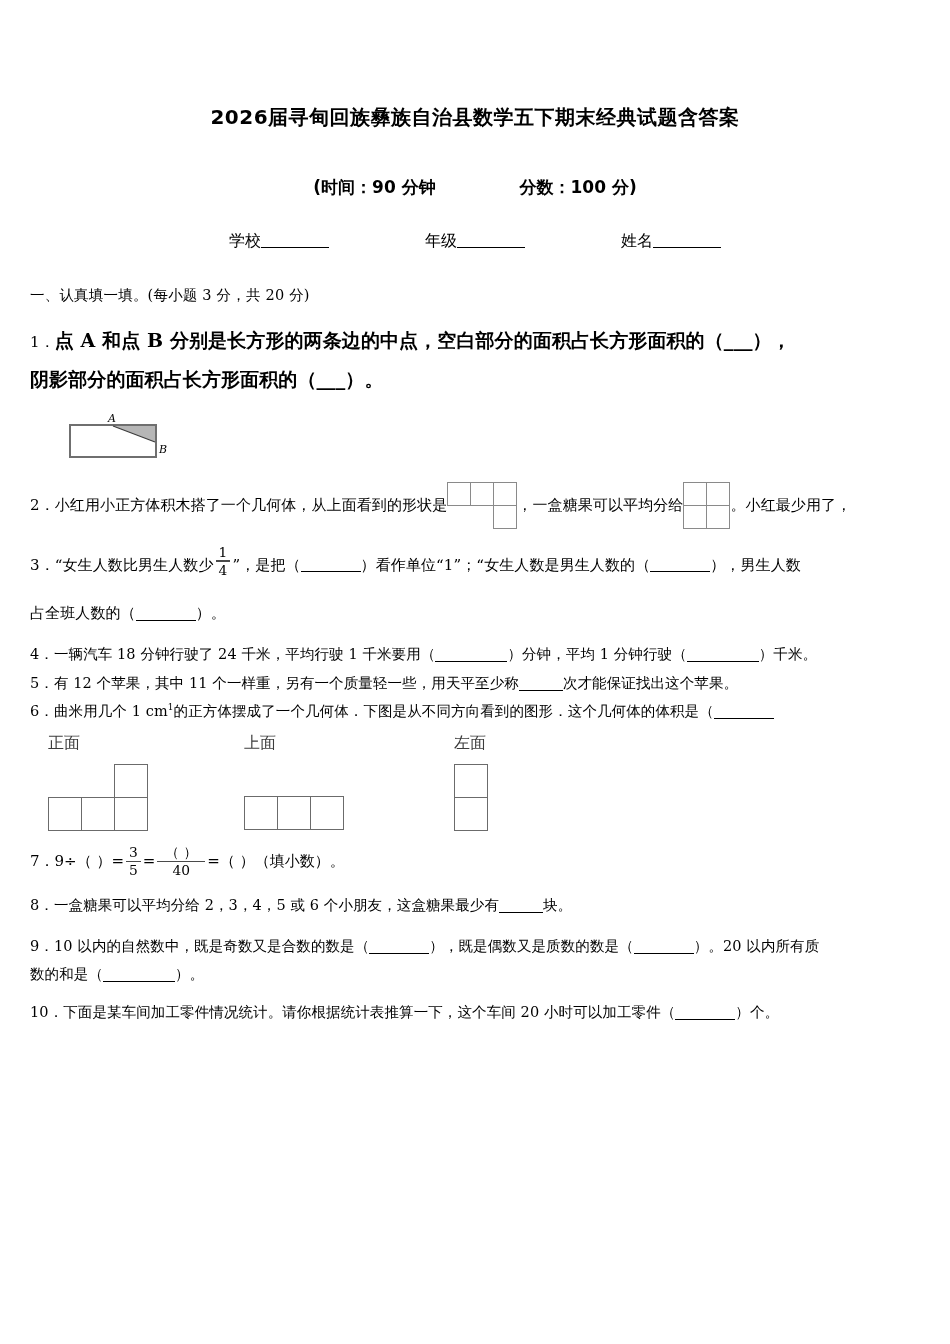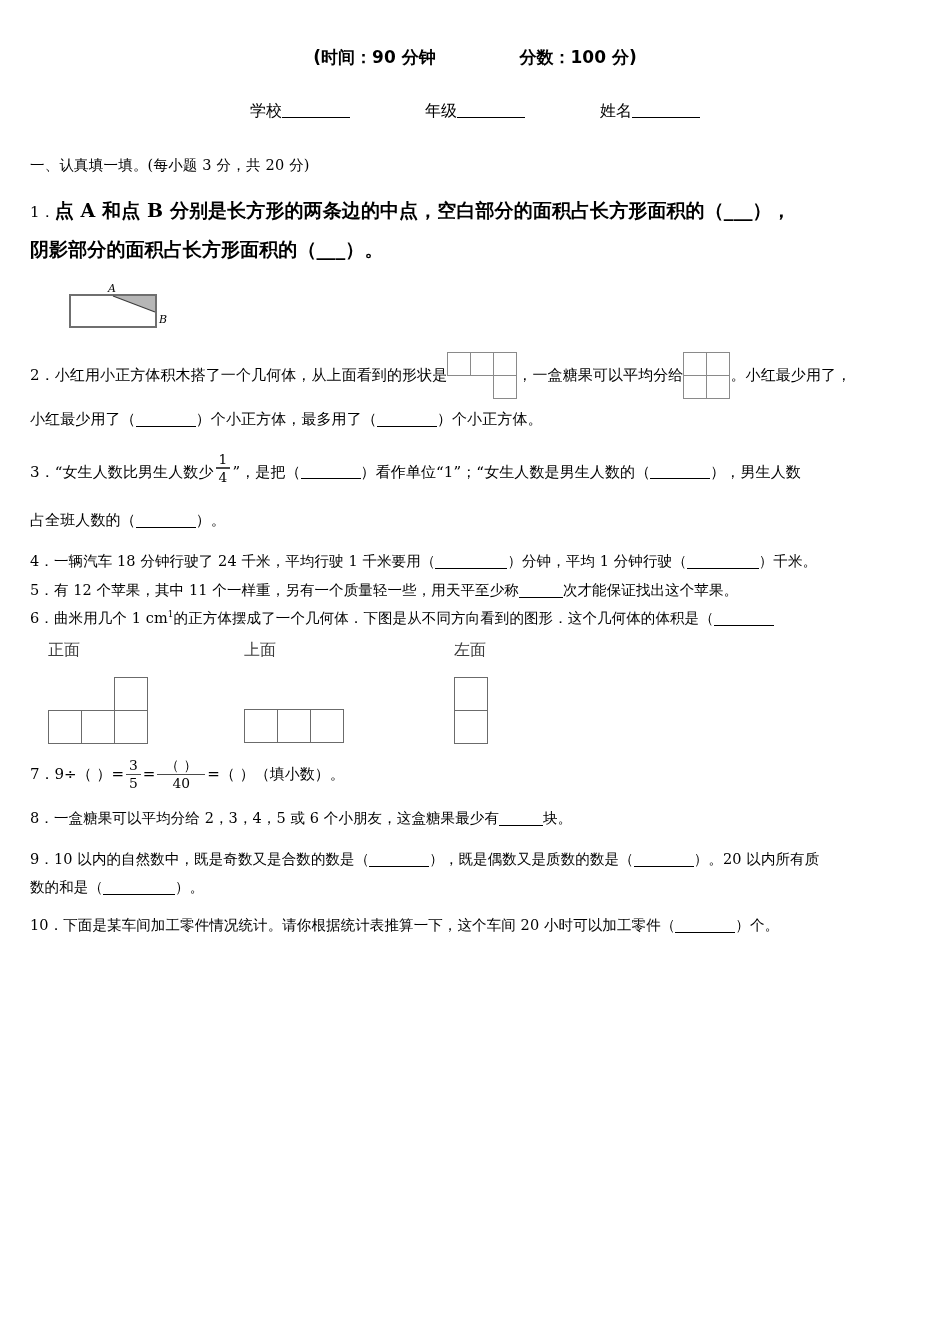--- a/index.html
+++ b/index.html
@@ -45,21 +45,21 @@
     font-size: 17px;
   }
   .exam-meta .gap {
     display: inline-block;
     width: 72px;
   }
   .id-row {
     margin-top: 32px;
     display: flex;
     justify-content: center;
-    gap: 75px;
+    gap: 96px;
     font-size: 16px;
     font-family: Liberation Mono, monospace;
   }
   .id-row .field {
     white-space: nowrap;
   }
   .id-blank {
     display: inline-block;
     width: 68px;
     border-bottom: 1.4px solid #000;
@@ -176,21 +176,21 @@
     align-items: flex-start;
   }
   .view-col {
     display: flex;
     flex-direction: column;
     align-items: flex-start;
   }
   .view-label {
     font-size: 16px;
     color: #3c3c3c;
-    margin-bottom: 16px;
+    margin-bottom: 10px;
     font-family: Liberation Sans, sans-serif;
   }
   .view-grid table { border-collapse: collapse; }
   .view-grid td {
     width: 32px;
     height: 32px;
     padding: 0;
   }
   .view-grid td.on {
     border: 1.2px solid #6b6b6b;
@@ -209,20 +209,21 @@
     align-items: center;
     font-size: 15px;
   }
 </style>
 </head>
 <body>
 
 <div class="page">
   <div class="content">
 
+    <h1 class="doc-title">2026届寻甸回族彝族自治县数学五下期末经典试题含答案</h1>
 
     <div class="exam-meta">
       <span>(时间：90 分钟</span>
       <span class="gap"></span>
       <span>分数：100 分)</span>
     </div>
 
     <div class="id-row">
       <span class="field"><span>学校</span><span class="id-blank"></span></span>
       <span class="field"><span>年级</span><span class="id-blank"></span></span>
@@ -265,21 +266,20 @@
               <tr>
                 <td class="on"></td>
                 <td class="on"></td>
               </tr>
               <tr>
                 <td class="on"></td>
                 <td class="on"></td>
               </tr>
             </tbody>
           </table></span><span>。小红最少用了，</span>
-      <div style="margin-top:4px;"><span>小红最少用了（</span><span class="blank-l"></span><span>）个小正方体，最多用了（</span><span class="blank-l"></span><span>）个小正方体。</span></div>
     </div>
 
     <div class="q" style="margin-top:16px;line-height:2.3;">
       <span class="qnum">3．</span><span>“女生人数比男生人数少</span><span class="frac"><span class="num">1</span><span class="bar"></span><span class="den">4</span></span><span>”，是把（</span><span class="blank-l"></span><span>）看作单位“1”；“女生人数是男生人数的（</span><span class="blank-l"></span><span>），男生人数</span>
       <div style="margin-top:14px;"><span>占全班人数的（</span><span class="blank-l"></span><span>）。</span></div>
     </div>
 
     <div class="q small" style="margin-top:10px;">
       <span class="qnum">4．</span><span>一辆汽车 18 分钟行驶了 24 千米，平均行驶 1 千米要用（</span><span class="blank-xl"></span><span>）分钟，平均 1 分钟行驶（</span><span class="blank-xl"></span><span>）千米。</span>
     </div>

